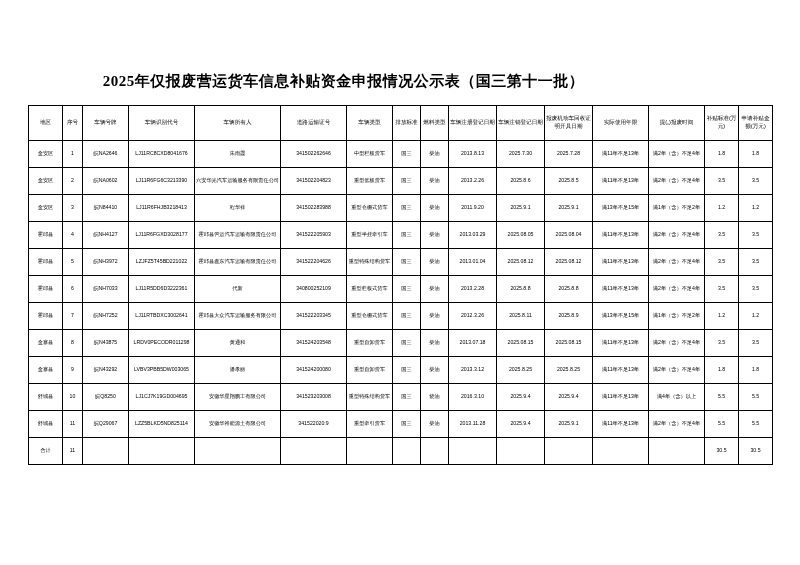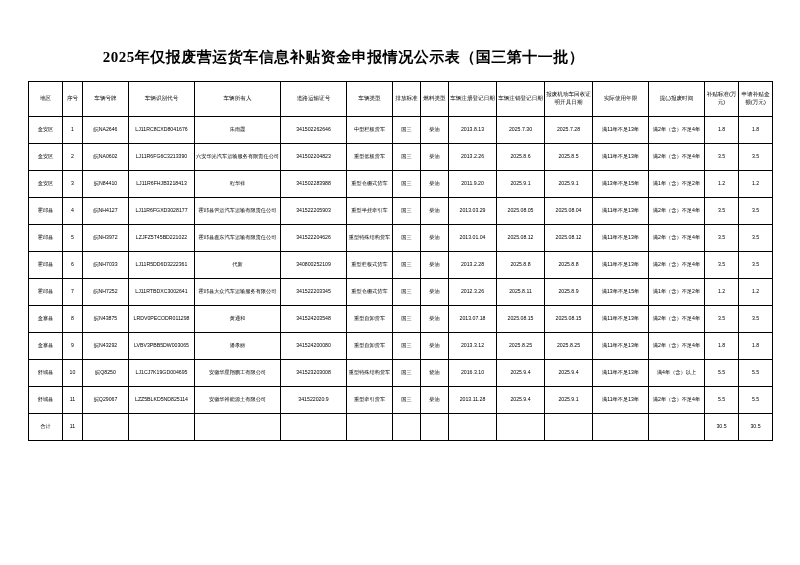--- a/index.html
+++ b/index.html
@@ -12,21 +12,21 @@
     height: 565px;
     font-family: "Liberation Serif", "DejaVu Serif", serif;
     color: #000000;
     overflow: hidden;
   }
   .page {
     position: relative;
     width: 687px;
     height: 565px;
     box-sizing: border-box;
-    padding: 40px 28px 0 28px;
+    padding: 64px 28px 0 28px;
   }
   .doc-title {
     text-align: center;
     font-size: 15px;
     font-weight: bold;
     letter-spacing: 0.5px;
     margin: 8px 0 14px 0;
     font-family: "Liberation Serif", "DejaVu Serif", serif;
   }
   table.main-table {

